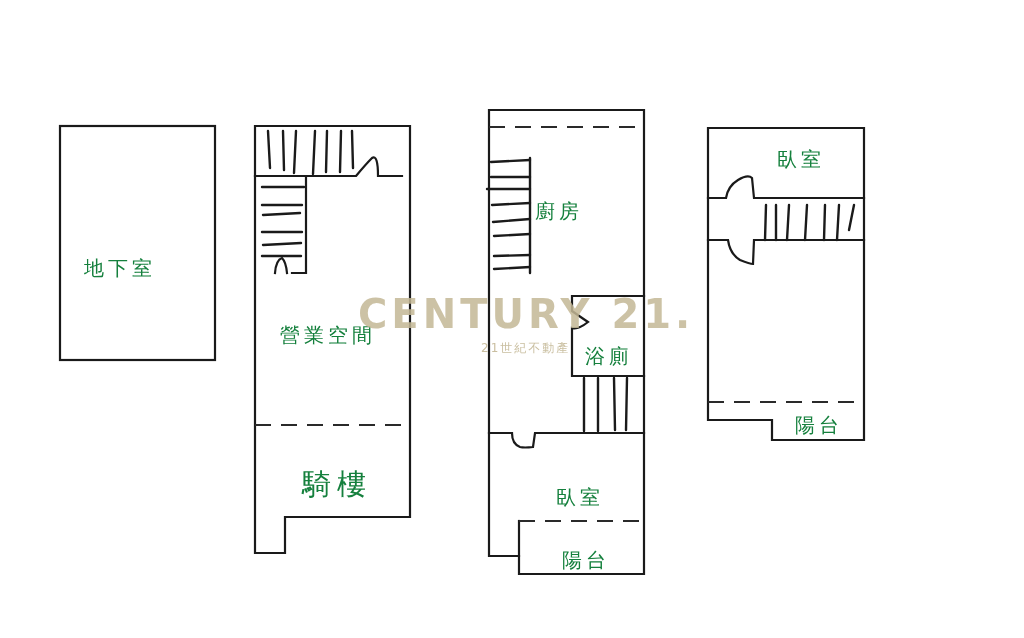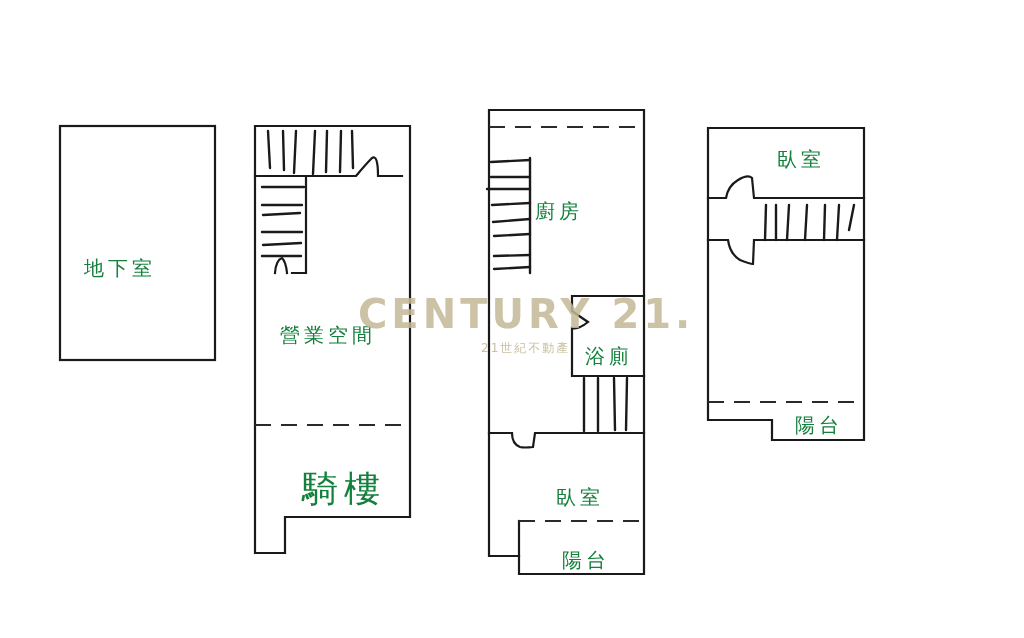--- a/index.html
+++ b/index.html
@@ -2,21 +2,21 @@
 <html><head>
   <meta charset="utf-8">
   <style>
     html, body { margin: 0; padding: 0; background: #ffffff; }
     body { width: 1024px; height: 638px; position: relative; overflow: hidden; font-family: "DejaVu Sans", sans-serif; }
     #plan { position: absolute; left: 0; top: 0; width: 1024px; height: 638px; }
     .wall { fill: none; stroke: #1a1a1a; stroke-width: 2.2; stroke-linejoin: miter; stroke-linecap: square; }
     .dash { fill: none; stroke: #2a2a2a; stroke-width: 2; stroke-dasharray: 16 10; }
     .tread { fill: none; stroke: #1a1a1a; stroke-width: 2.4; stroke-linecap: round; }
     .label { position: absolute; font-family: "DejaVu Serif", serif; font-weight: normal; color: #15803d; white-space: nowrap; letter-spacing: 4px; }
-    .label.big { font-size: 36px; letter-spacing: 6px; }
+    .label.big { font-size: 29px; letter-spacing: 6px; }
     .label.mid { font-size: 20px; }
     .wm-main { position: absolute; left: 358px; top: 291px; font-family: "DejaVu Sans", sans-serif; font-weight: bold; font-size: 40px; letter-spacing: 4px; color: #c4b896; opacity: 0.85; white-space: nowrap; }
     .wm-sub { position: absolute; left: 453px; top: 340px; font-family: "DejaVu Sans", sans-serif; font-size: 12px; letter-spacing: 2px; color: #c4b896; opacity: 0.9; white-space: nowrap; margin-left: 28px; }
   </style>
 </head>
 <body>
 
 <svg id="plan" viewBox="0 0 1024 638" xmlns="http://www.w3.org/2000/svg">
 
   <g>

